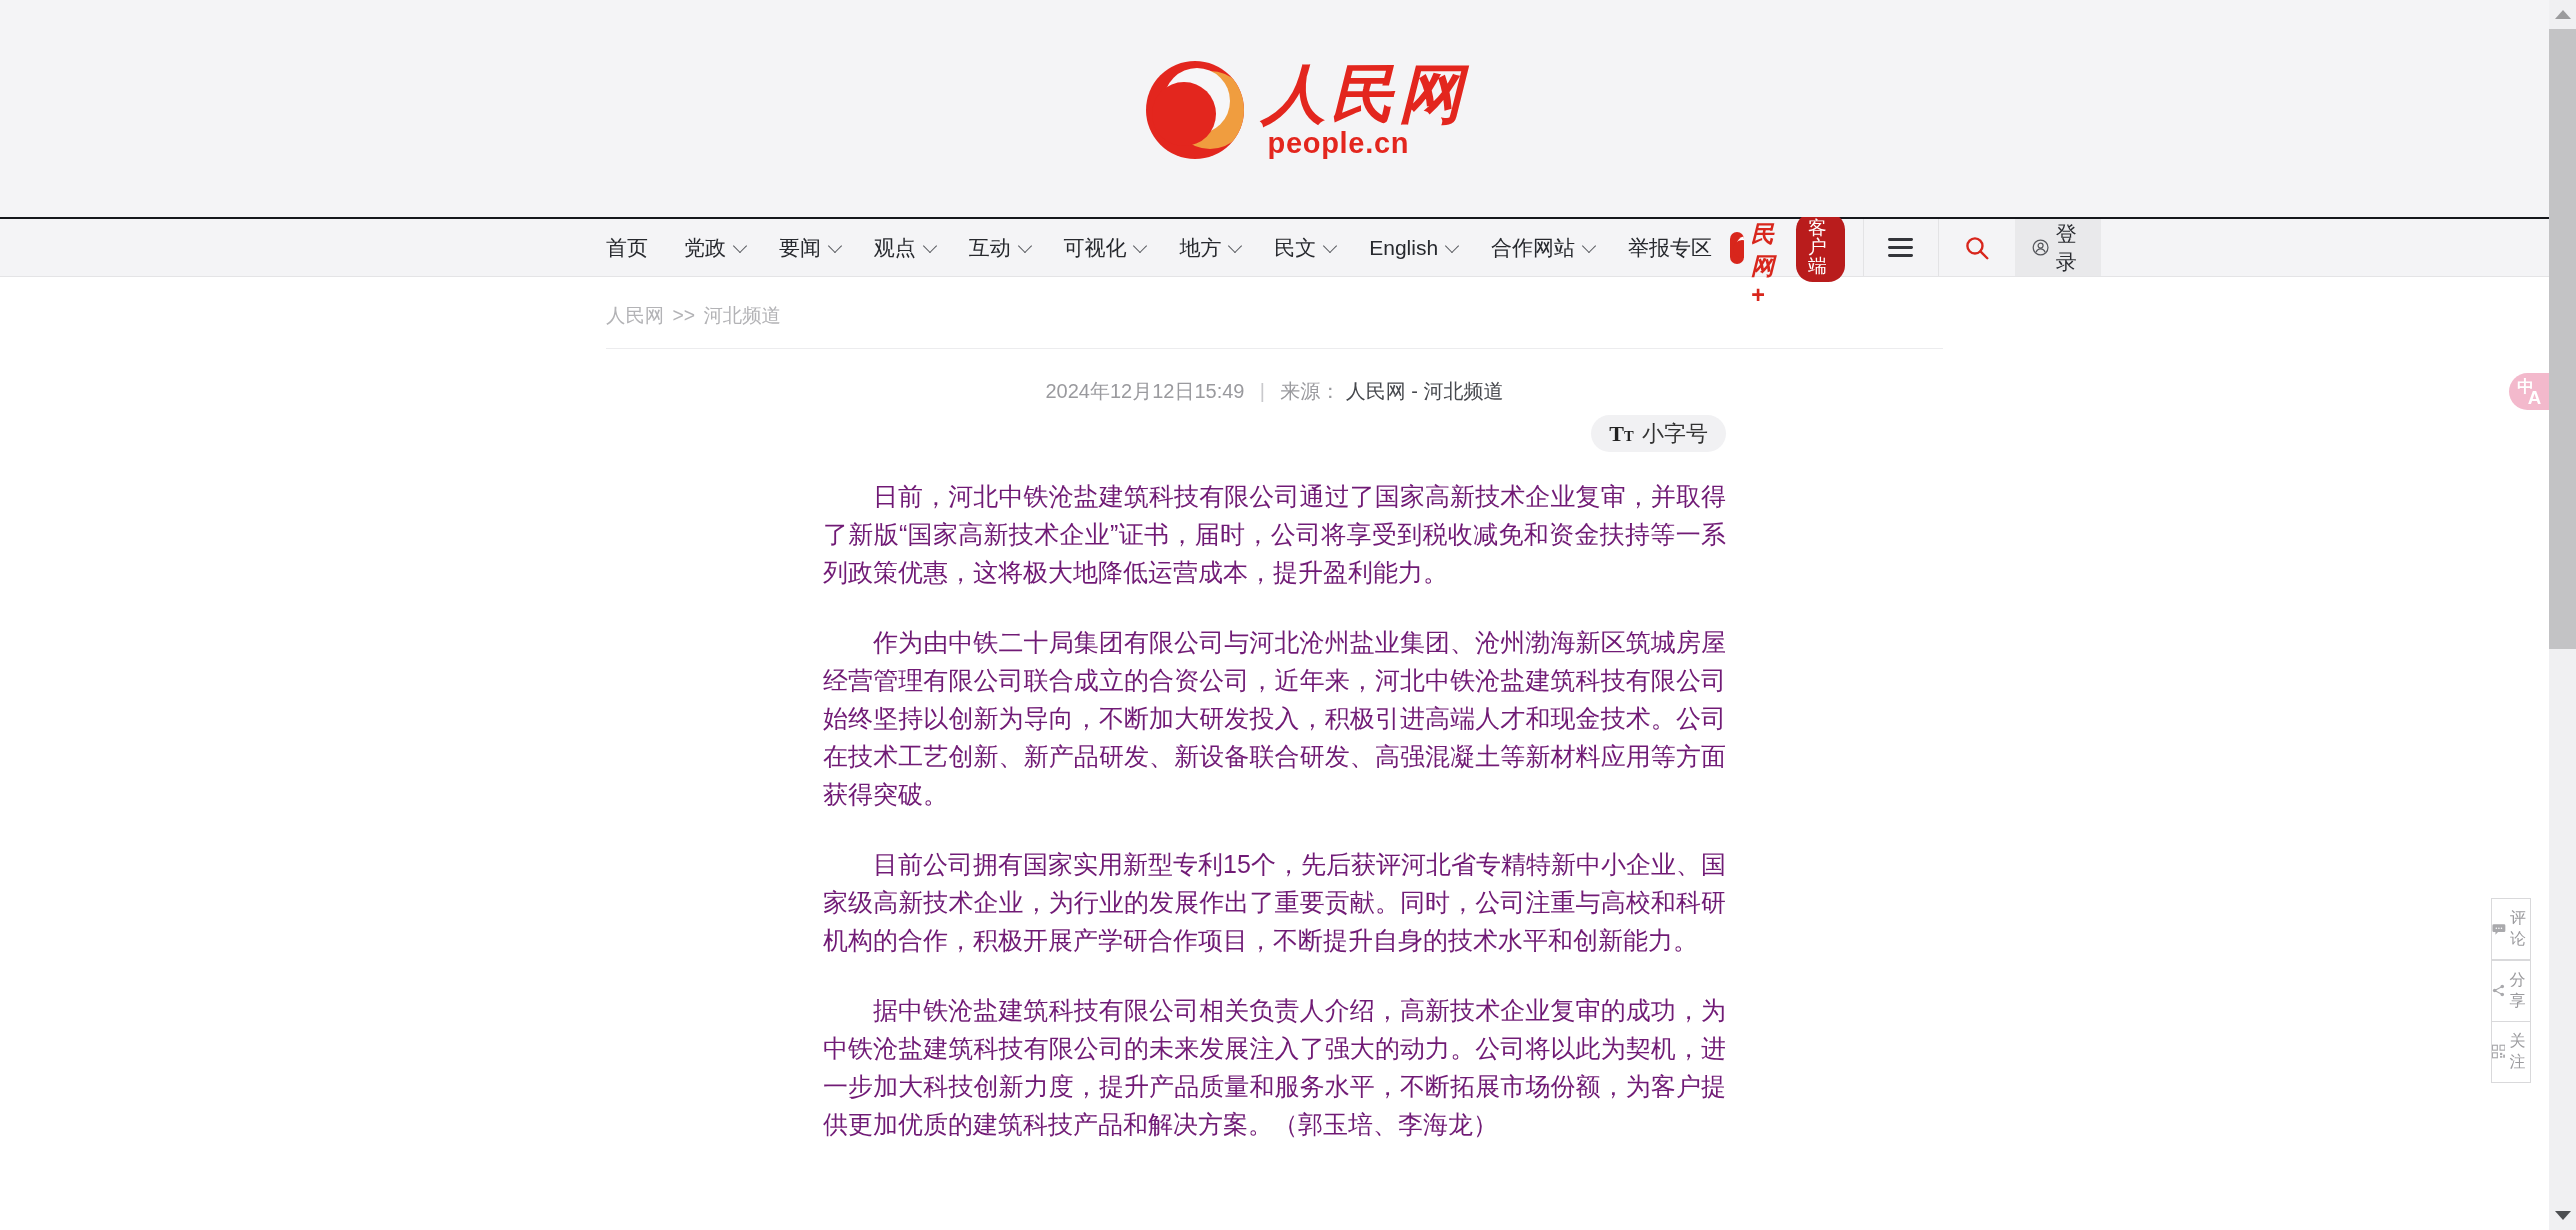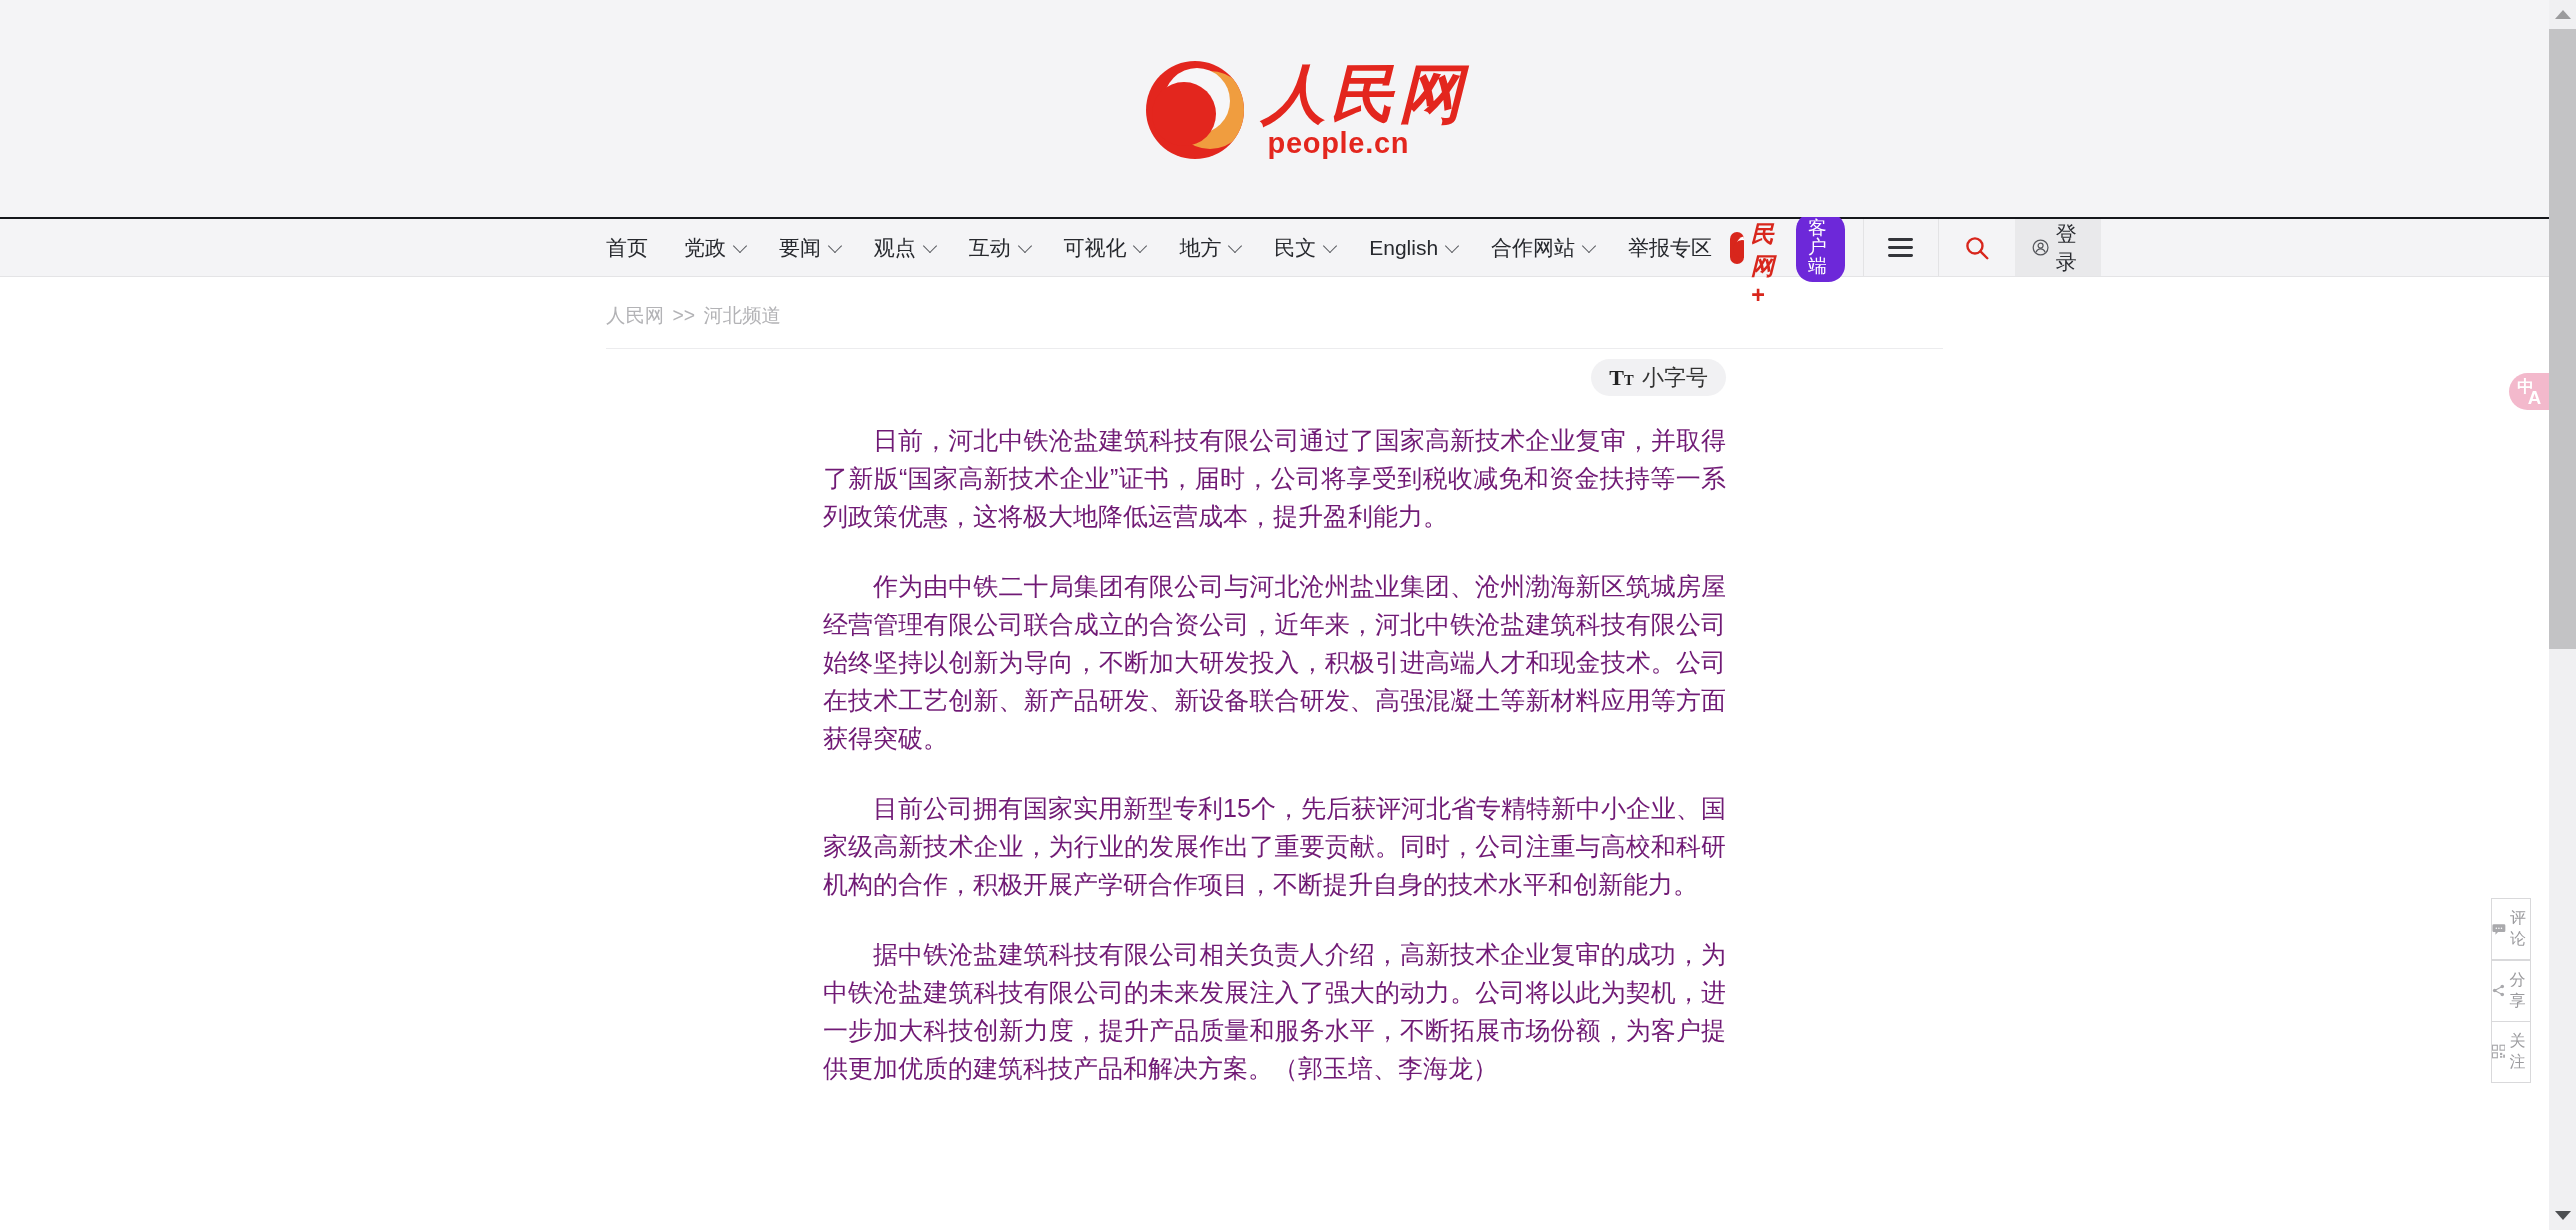--- a/index.html
+++ b/index.html
@@ -27,21 +27,21 @@
   .nav-inner{width:1337px;height:57px;margin:0 auto;display:flex;align-items:center;}
   .nav-links{display:flex;align-items:center;gap:36px;}
   .nav-item{display:flex;align-items:center;gap:5.5px;font-size:21px;color:#27292e;cursor:pointer;white-space:nowrap;}
   .caret{width:9px;height:9px;border-right:1.4px solid #55575c;border-bottom:1.4px solid #55575c;transform:rotate(45deg) translateY(-2.8px);margin-left:1.4px;}
   .nav-utils{margin-left:auto;display:flex;align-items:center;height:100%;}
   .app-badge{display:flex;align-items:center;gap:7px;padding:0 18px;height:100%;cursor:pointer;}
   .app-icon{width:32px;height:32px;border-radius:7px;background:#d8261c;position:relative;overflow:hidden;}
   .app-icon .c1{position:absolute;width:21px;height:21px;border-radius:50%;background:#ffffff;left:6.2px;top:4.2px;}
   .app-icon .c2{position:absolute;width:18px;height:18px;border-radius:50%;background:#d8261c;left:2.8px;top:8.3px;}
   .app-brand{font-size:23.6px;font-weight:700;font-style:italic;color:#d8261c;letter-spacing:0.7px;}
-  .app-pill{background:#6d28d9;color:#fff;font-size:18.7px;line-height:18.7px;padding:6.2px 12.5px;border-radius:16.6px;}
+  .app-pill{background:#b91c1c;color:#fff;font-size:18.7px;line-height:18.7px;padding:6.2px 12.5px;border-radius:16.6px;}
   .util-sep{width:0.7px;height:57px;background:#e3e3e5;}
   .hamburger{padding:0 25px;display:flex;flex-direction:column;gap:5.5px;cursor:pointer;}
   .hamburger span{display:block;width:25px;height:2.8px;background:#33353a;border-radius:1.4px;}
   .search-btn{padding:0 25px;cursor:pointer;display:flex;align-items:center;}
   .login-box{height:100%;background:#e9e9eb;display:flex;align-items:center;gap:7px;padding:0 16.6px;cursor:pointer;}
   .login-label{font-size:21px;color:#2a2c31;}
 
   
   .crumb-wrap{width:1337px;margin:0 auto;padding-top:25px;padding-bottom:19.4px;border-bottom:0.7px solid #ececee;}
   .crumb{font-size:19.4px;color:#b3b3b6;display:flex;gap:8.3px;align-items:center;}
@@ -186,20 +186,26 @@
 
   <div class="crumb-wrap">
     <div class="crumb">
       <a>人民网</a>
       <span>&gt;&gt;</span>
       <a>河北频道</a>
     </div>
   </div>
 
   <div class="article">
+    <div class="meta">
+      <span>2024年12月12日15:49</span>
+      <span class="sep">|</span>
+      <span>来源：</span>
+      <a class="src">人民网 - 河北频道</a>
+    </div>
     <div class="article-body">
       <div class="fontsize-row">
         <span class="fontsize-pill">
           <span class="tt"><span class="big">T</span><span class="small">T</span></span>
           <span class="fontsize-label">小字号</span>
         </span>
       </div>
       <p>日前，河北中铁沧盐建筑科技有限公司通过了国家高新技术企业复审，并取得了新版“国家高新技术企业”证书，届时，公司将享受到税收减免和资金扶持等一系列政策优惠，这将极大地降低运营成本，提升盈利能力。</p>
       <p>作为由中铁二十局集团有限公司与河北沧州盐业集团、沧州渤海新区筑城房屋经营管理有限公司联合成立的合资公司，近年来，河北中铁沧盐建筑科技有限公司始终坚持以创新为导向，不断加大研发投入，积极引进高端人才和现金技术。公司在技术工艺创新、新产品研发、新设备联合研发、高强混凝土等新材料应用等方面获得突破。</p>
       <p>目前公司拥有国家实用新型专利15个，先后获评河北省专精特新中小企业、国家级高新技术企业，为行业的发展作出了重要贡献。同时，公司注重与高校和科研机构的合作，积极开展产学研合作项目，不断提升自身的技术水平和创新能力。</p>

